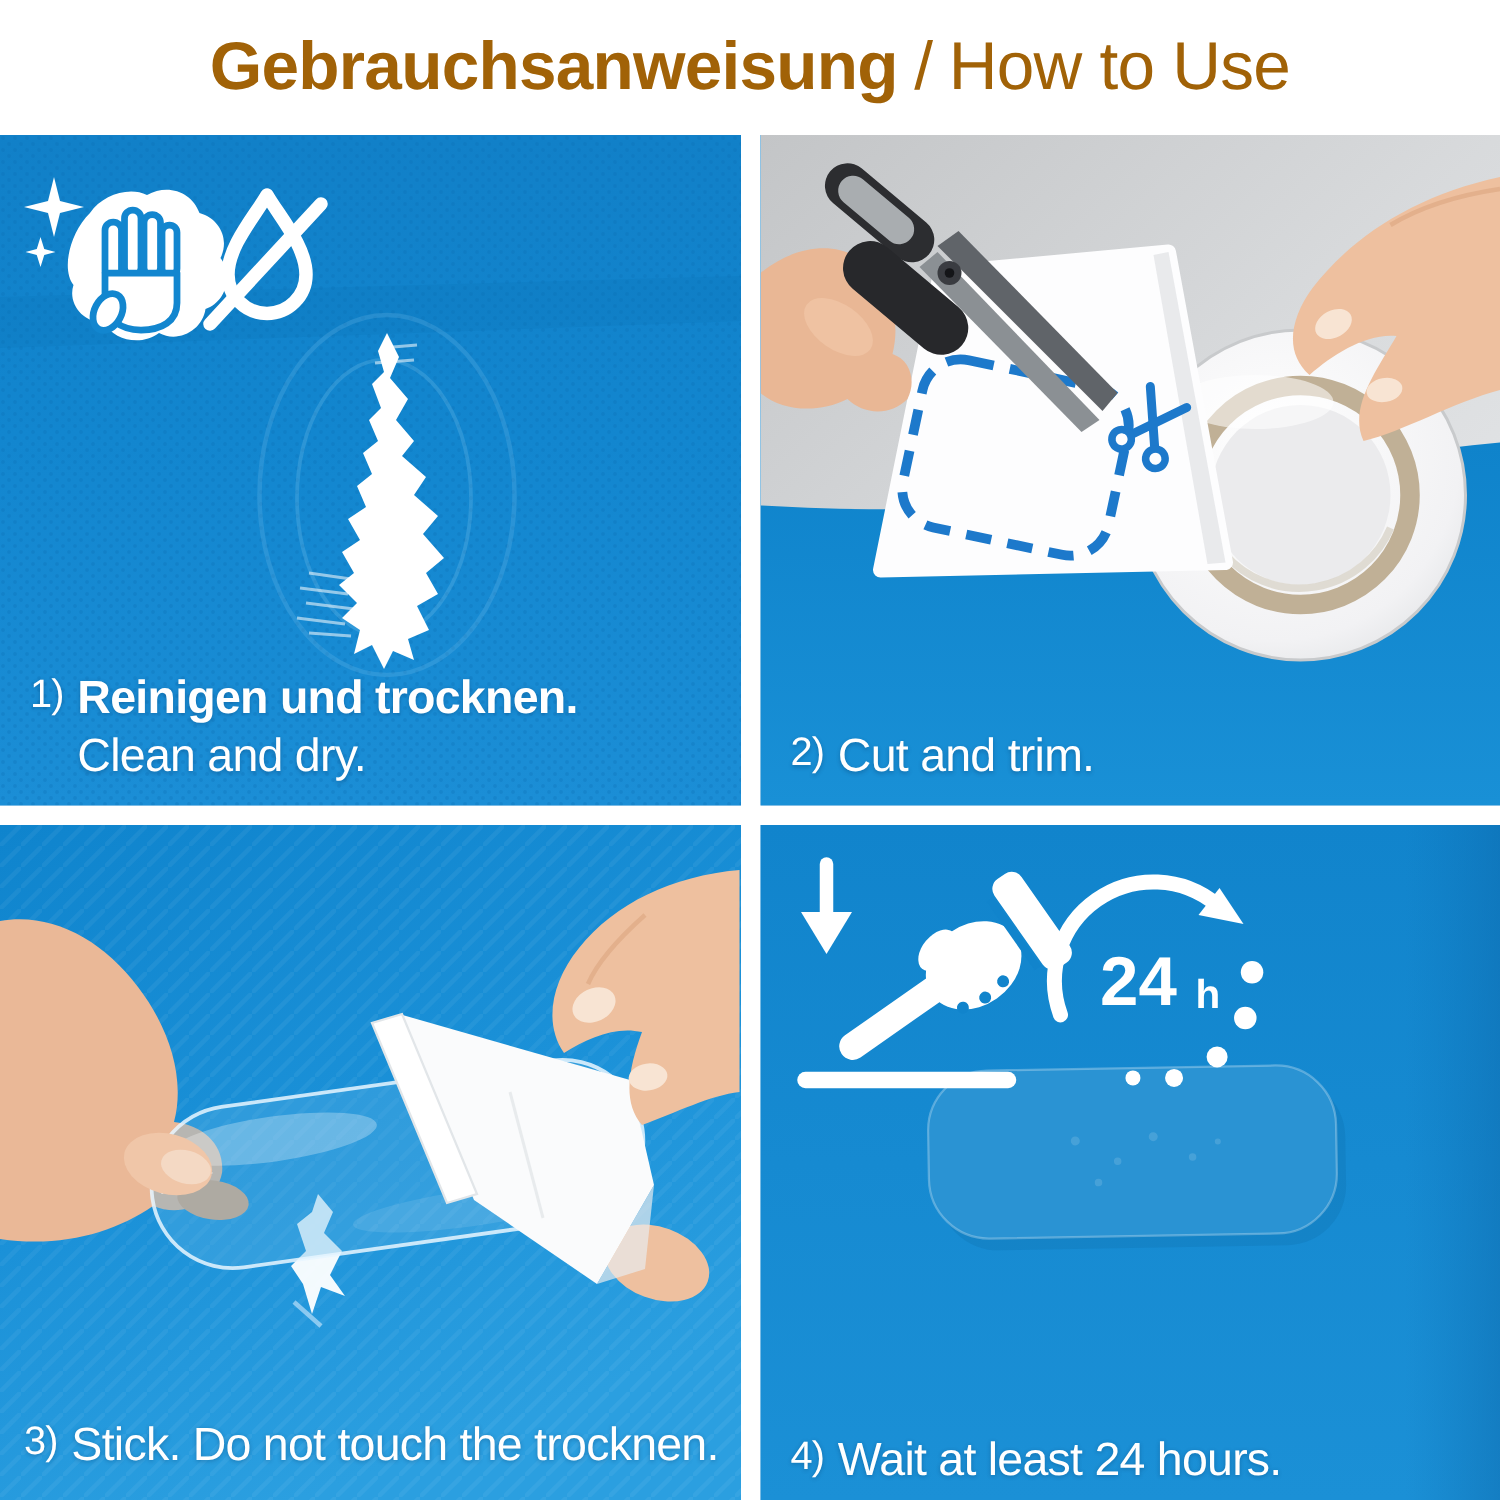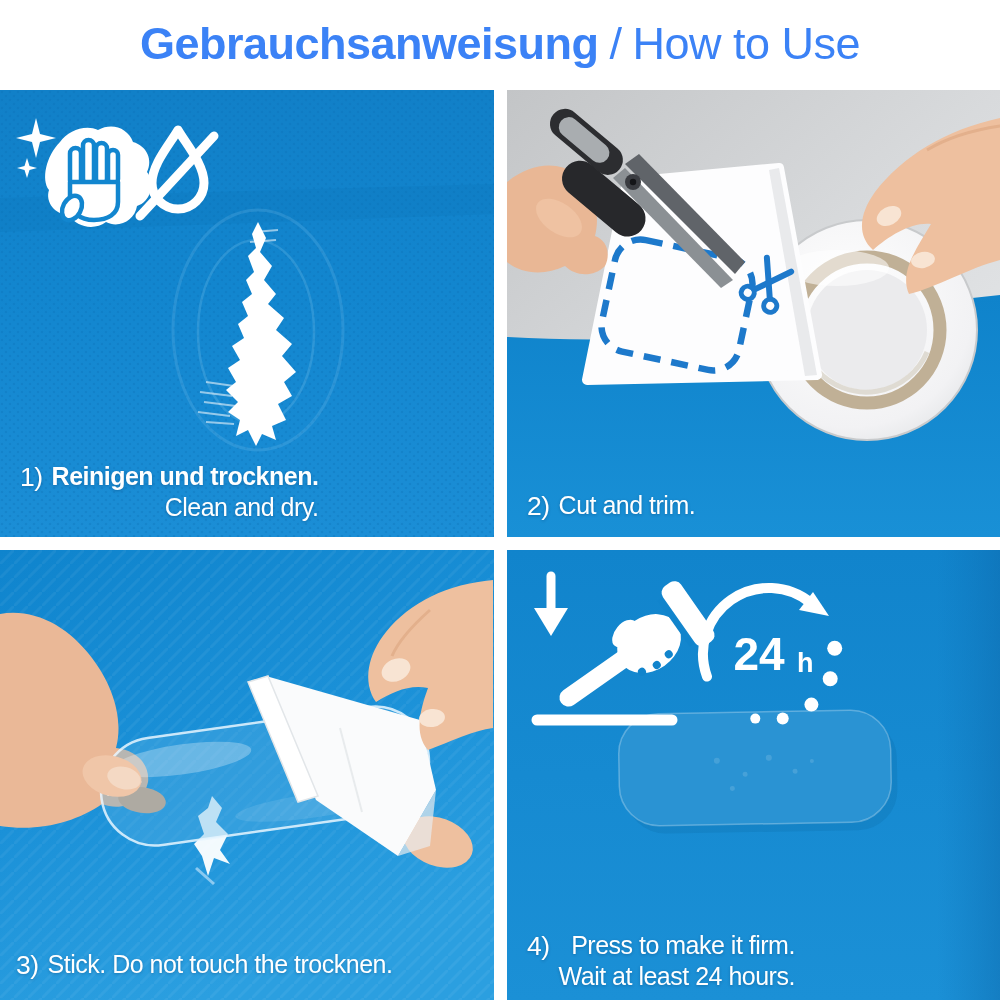--- a/index.html
+++ b/index.html
@@ -1,34 +1,34 @@
 <!DOCTYPE html>
 <html><head>
 <meta charset="utf-8">
 <style>
   html,body{margin:0;padding:0;background:#fff;}
   .page{position:relative;width:1000px;height:1000px;background:#ffffff;overflow:hidden;
         font-family:"Liberation Sans",sans-serif;}
   .title-bar{position:absolute;left:0;top:0;width:1000px;height:88px;background:#ffffff;
              display:flex;align-items:center;justify-content:center;}
-  .title-bar h1{margin:0;font-size:45px;letter-spacing:-0.5px;color:#3b82f6;white-space:nowrap;}
+  .title-bar h1{margin:0;font-size:45px;letter-spacing:-0.5px;color:#a16207;white-space:nowrap;}
   .t-bold{font-weight:700;margin-right:11px;}
   .t-sep{font-weight:400;margin-right:11px;}
   .t-reg{font-weight:400;}
   .panel{position:absolute;overflow:hidden;background:#1286cf;}
   .panel svg{display:block;width:100%;height:100%;}
   #panel-1{left:0;   top:90;  top:90px;  width:494px;height:447px;}
   #panel-2{left:507px;top:90px; width:493px;height:447px;}
   #panel-3{left:0;    top:550px;width:494px;height:450px;}
   #panel-4{left:507px;top:550px;width:493px;height:450px;}
   .caption{position:absolute;left:20px;display:flex;align-items:flex-start;color:#ffffff;
            text-shadow:0 1px 3px rgba(0,40,80,.30);white-space:nowrap;}
   .caption .num{font-size:26.5px;line-height:1.24;font-weight:400;margin-right:9px;letter-spacing:-0.5px;}
   .caption .lines{display:flex;flex-direction:column;}
-  .caption .lines span{display:block;font-size:25px;line-height:1.24;letter-spacing:-0.5px;text-align:right;}
+  .caption .lines span{display:block;font-size:31px;line-height:1.24;letter-spacing:-0.5px;}
   .caption .de{font-weight:700;}
   .caption .en{font-weight:400;}
   #cap-1{bottom:14px;} #cap-2{bottom:14px;} #cap-3{bottom:18px;left:16px;} #cap-4{bottom:8px;}
 </style>
 </head>
 <body>
 
 <div class="page">
 
   <div class="title-bar">
@@ -282,19 +282,18 @@
           <circle cx="275.7" cy="168.6" r="6"></circle>
           <circle cx="248.3" cy="168.6" r="5"></circle>
           <text x="252" y="120" text-anchor="middle" font-family="Liberation Sans, sans-serif" font-size="46" font-weight="700" fill="#ffffff">24</text>
           <text x="290" y="122" font-family="Liberation Sans, sans-serif" font-size="27" font-weight="700" fill="#ffffff">h</text>
         </g>
       </g>
     </svg>
     <div class="caption" id="cap-4">
       <span class="num">4)</span>
       <span class="lines">
-        <span class="en">Press to make it firm.</span>
         <span class="en">Wait at least 24 hours.</span>
       </span>
     </div>
   </div>
 
 </div>
 
 </body></html>

